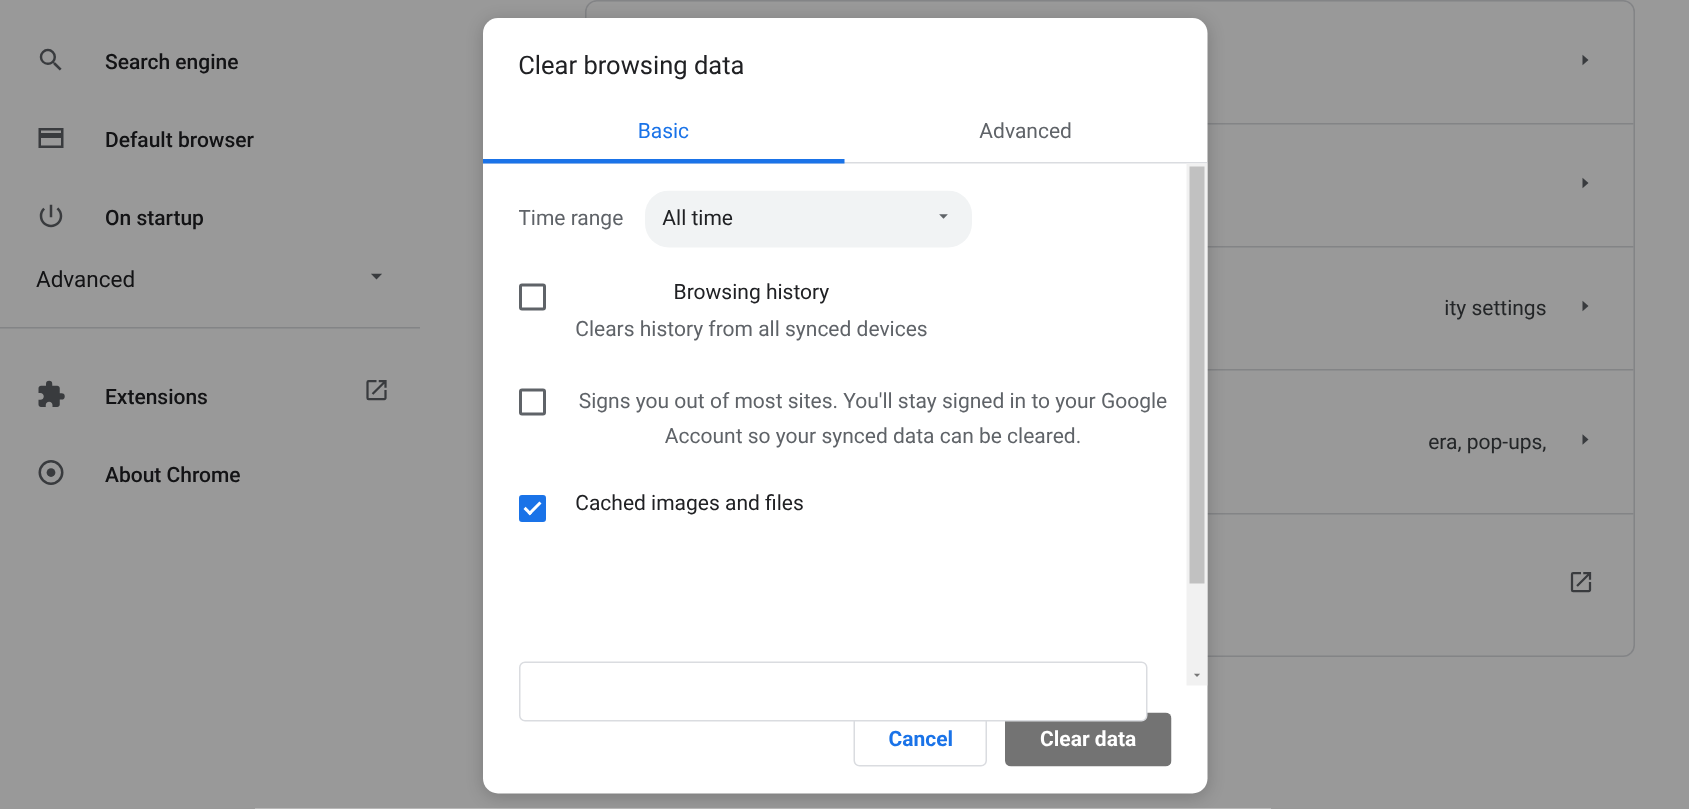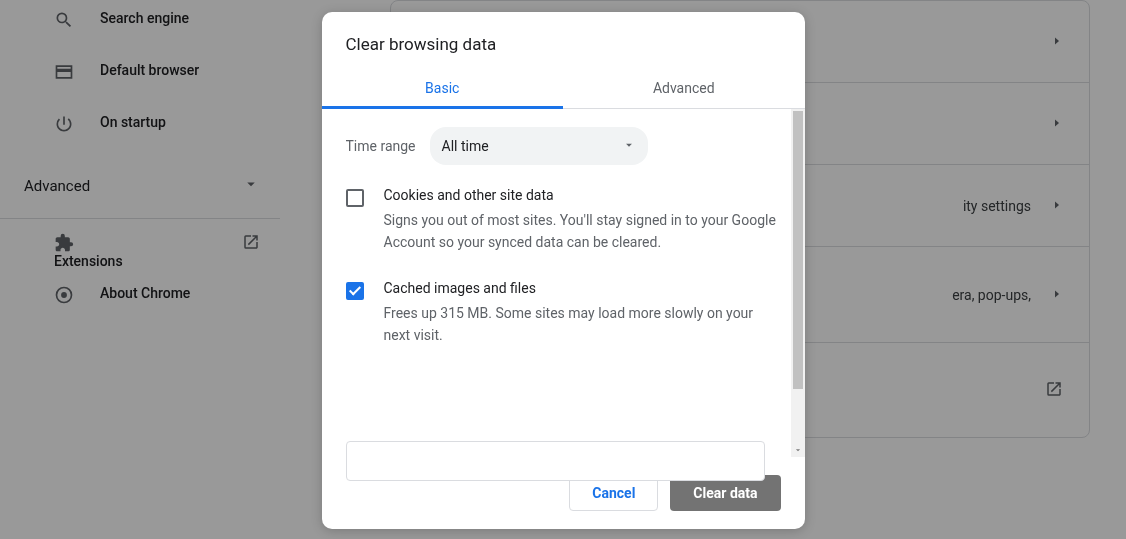--- a/index.html
+++ b/index.html
@@ -19,26 +19,25 @@
     .sidebar {
       position: absolute;
       left: 0;
       top: 0;
       width: 280px;
       height: 100%;
       padding-top: 10px;
     }
     .sidebar-item {
       display: flex;
-      align-items: flex-start;
+      align-items: flex-end;
       height: 40px;
       padding-left: 24px;
       margin-bottom: 12px;
       cursor: pointer;
-      margin-left: 30px;
     }
     .sidebar-item .icon {
       width: 20px;
       height: 20px;
       margin-right: 26px;
       display: flex;
       align-items: center;
       justify-content: center;
     }
     .sidebar-item .icon svg { fill: #5f6368; }
@@ -58,21 +57,21 @@
     }
     .advanced-row span {
       font-size: 15px;
       color: #202124;
     }
     .divider {
       height: 1px;
       background: #dadce0;
       margin: 6px 0 14px 0;
     }
-    .ext-item { position: relative; flex-direction: column; }
+    .ext-item { position: relative; }
     .ext-item .open-icon {
       position: absolute;
       right: 20px;
     }
     
     .bg-cards {
       position: absolute;
       left: 390px;
       top: 0;
       width: 700px;
@@ -140,20 +139,21 @@
       content: "";
       position: absolute;
       left: 0; right: 0; bottom: -1px;
       height: 3px;
       background: #1a73e8;
     }
     .dialog-body {
       position: relative;
       padding: 18px 24px 4px 24px;
       height: 348px;
+      text-align: center;
     }
     .scroll-area {
       height: 100%;
       overflow: hidden;
     }
     .time-row {
       display: flex;
       align-items: center;
       gap: 14px;
       margin-bottom: 22px;
@@ -395,34 +395,39 @@
           <div class="select">
             <span>All time</span>
             <span>
               <svg viewBox="0 0 24 24" width="14" height="14" fill="#5f6368">
                   <path d="M7 10l5 5 5-5z"></path>
                 </svg>
             </span>
           </div>
         </div>
 
-
         <div class="option-row">
           <div class="checkbox"></div>
           <div class="opt-text">
-            <div class="opt-title">Cookies and other site data</div>
+            <div class="opt-title">Browsing history</div>
+            <div class="opt-desc">Clears history from all synced devices</div>
+          </div>
+        </div>
+
+        <div class="option-row">
+          <div class="checkbox"></div>
+          <div class="opt-text">
             <div class="opt-desc">Signs you out of most sites. You'll stay signed in to your Google Account so your synced data can be cleared.</div>
           </div>
         </div>
 
         <div class="option-row">
           <div class="checkbox checked"></div>
           <div class="opt-text">
             <div class="opt-title">Cached images and files</div>
-            <div class="opt-desc">Frees up 315 MB. Some sites may load more slowly on your next visit.</div>
           </div>
         </div>
 
         <div class="partial-box"></div>
       </div>
 
       <div class="scrollbar">
         <div class="thumb"></div>
         <div class="arrow down">
           <svg viewBox="0 0 24 24" width="10" height="10" fill="#787878">

